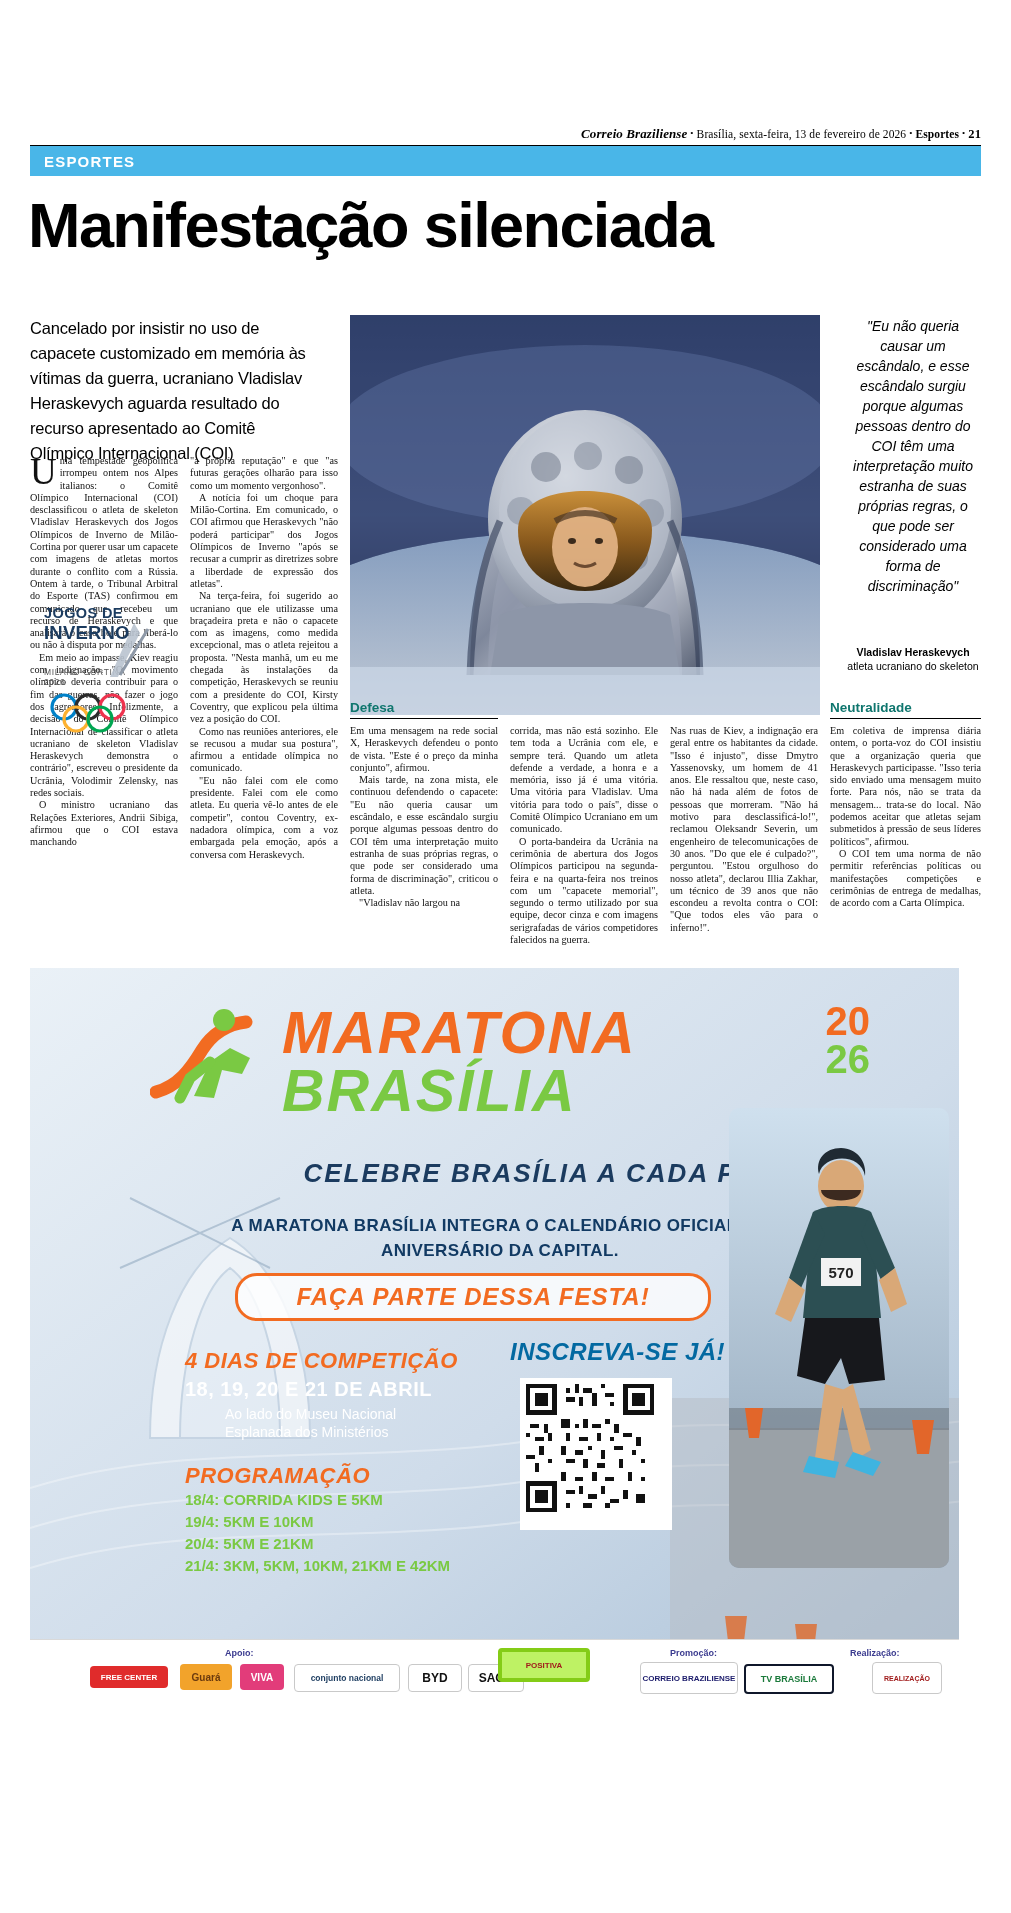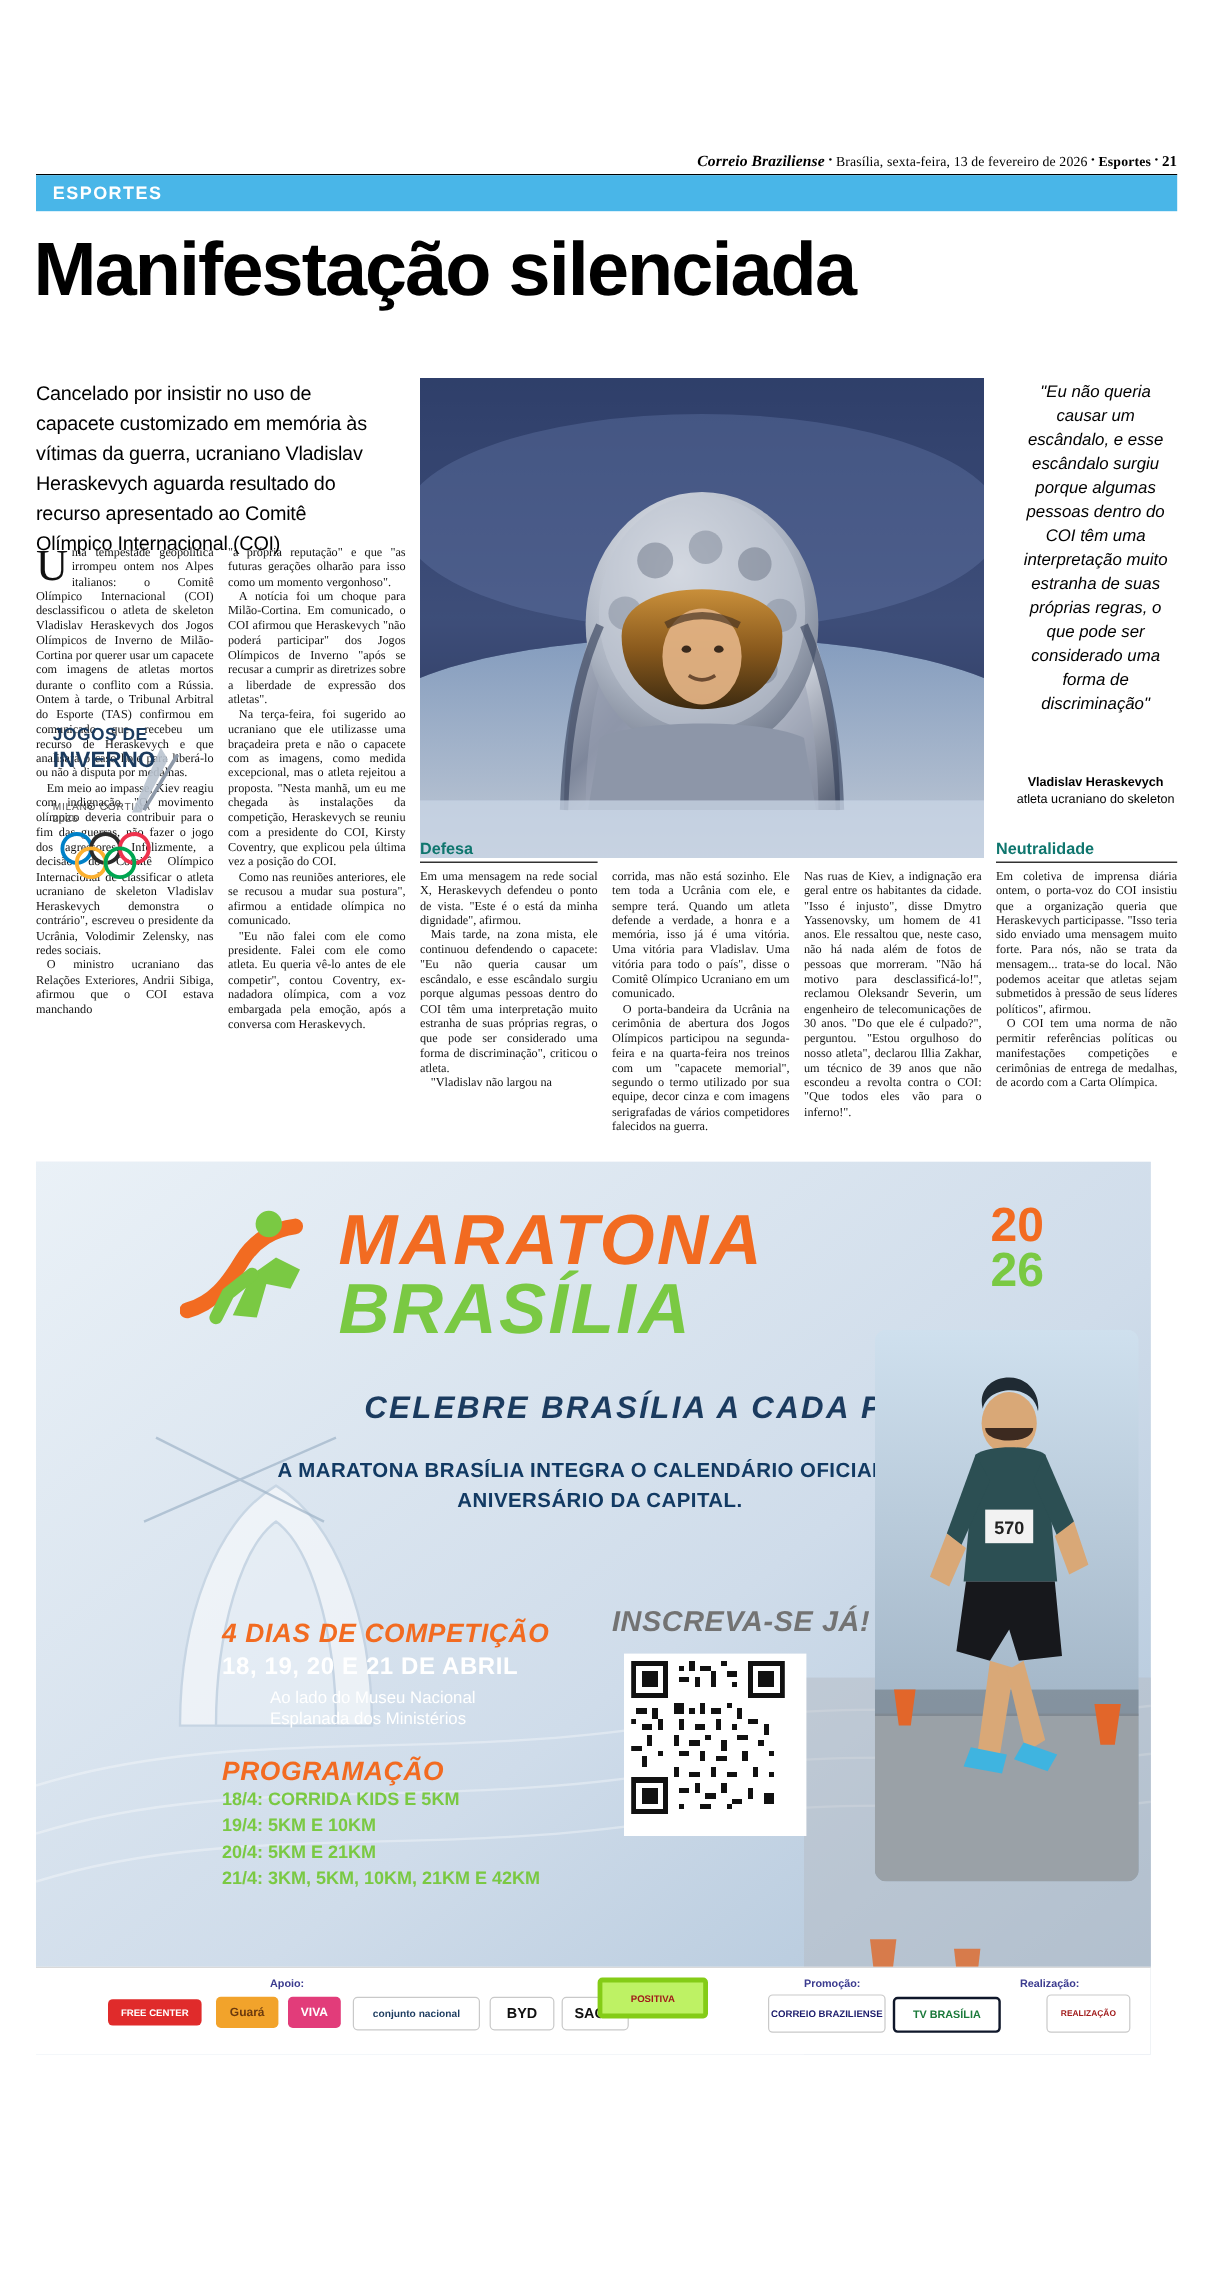--- a/index.html
+++ b/index.html
@@ -130,21 +130,21 @@
     display:flex;align-items:center;justify-content:center;
     font-family:"Liberation Sans",sans-serif;font-weight:bold;font-style:italic;
     font-size:24px;color:#f26b21;letter-spacing:1px;
   }
   .blk-title{font-family:"Liberation Sans",sans-serif;font-weight:bold;font-style:italic;font-size:22px;color:#f26b21;letter-spacing:.5px;}
   .blk-sub{font-family:"Liberation Sans",sans-serif;font-weight:bold;font-size:20px;color:#ffffff;letter-spacing:.5px;}
   .blk-txt{font-family:"Liberation Sans",sans-serif;font-size:14px;color:#ffffff;line-height:18px;margin-left:40px;}
   .prog-item{font-family:"Liberation Sans",sans-serif;font-weight:bold;font-size:15px;color:#7ac943;line-height:22px;}
   .inscreva{
     position:absolute;left:480px;top:370px;font-family:"Liberation Sans",sans-serif;
-    font-weight:bold;font-size:24px;color:#737373;font-style:italic;letter-spacing:.5px;
+    font-weight:bold;font-size:24px;color:#0369a1;font-style:italic;letter-spacing:.5px;
   }
   .qr{position:absolute;left:490px;top:410px;width:140px;height:140px;background:#fff;padding:6px;}
   .runner{position:absolute;right:10px;top:140px;width:220px;height:460px;border-radius:10px;overflow:hidden;}
 </style>
 </head>
 <body>
 
 <div class="page">
 
   <div class="masthead">
@@ -275,21 +275,21 @@
 
   <div class="bodycol c2">
     <p class="first">"a própria reputação" e que "as futuras gerações olharão para isso como um momento vergonhoso".</p>
     <p>A notícia foi um choque para Milão-Cortina. Em comunicado, o COI afirmou que Heraskevych "não poderá participar" dos Jogos Olímpicos de Inverno "após se recusar a cumprir as diretrizes sobre a liberdade de expressão dos atletas".</p>
     <p>Na terça-feira, foi sugerido ao ucraniano que ele utilizasse uma braçadeira preta e não o capacete com as imagens, como medida excepcional, mas o atleta rejeitou a proposta. "Nesta manhã, um eu me chegada às instalações da competição, Heraskevych se reuniu com a presidente do COI, Kirsty Coventry, que explicou pela última vez a posição do COI.</p>
     <p>Como nas reuniões anteriores, ele se recusou a mudar sua postura", afirmou a entidade olímpica no comunicado.</p>
     <p>"Eu não falei com ele como presidente. Falei com ele como atleta. Eu queria vê-lo antes de ele competir", contou Coventry, ex-nadadora olímpica, com a voz embargada pela emoção, após a conversa com Heraskevych.</p>
   </div>
 
   <div class="bodycol c3">
-    <p class="first">Em uma mensagem na rede social X, Heraskevych defendeu o ponto de vista. "Este é o está da minha dignidade", afirmou.</p>
+    <p class="first">Em uma mensagem na rede social X, Heraskevych defendeu o ponto de vista. "Este é o preço da minha conjunto", afirmou.</p>
     <p>Mais tarde, na zona mista, ele continuou defendendo o capacete: "Eu não queria causar um escândalo, e esse escândalo surgiu porque algumas pessoas dentro do COI têm uma interpretação muito estranha de suas próprias regras, o que pode ser considerado uma forma de discriminação", criticou o atleta.</p>
     <p>"Vladislav não largou na</p>
   </div>
 
   <div class="bodycol c4">
     <p class="first">corrida, mas não está sozinho. Ele tem toda a Ucrânia com ele, e sempre terá. Quando um atleta defende a verdade, a honra e a memória, isso já é uma vitória. Uma vitória para Vladislav. Uma vitória para todo o país", disse o Comitê Olímpico Ucraniano em um comunicado.</p>
     <p>O porta-bandeira da Ucrânia na cerimônia de abertura dos Jogos Olímpicos participou na segunda-feira e na quarta-feira nos treinos com um "capacete memorial", segundo o termo utilizado por sua equipe, decor cinza e com imagens serigrafadas de vários competidores falecidos na guerra.</p>
   </div>
 
   <div class="bodycol c5">
@@ -350,20 +350,21 @@
         <div class="brasilia">BRASÍLIA</div>
       </div>
       <div class="year">
         <span>20</span>
         <span class="b">26</span>
       </div>
     </div>
 
     <div class="celebre">CELEBRE BRASÍLIA A CADA PASSO</div>
     <div class="adline">A MARATONA BRASÍLIA INTEGRA O CALENDÁRIO OFICIAL DO ANIVERSÁRIO DA CAPITAL.</div>
+    <div class="faca">FAÇA PARTE DESSA FESTA!</div>
 
     <div style="position:absolute;left:155px;top:380px;width:300px">
       <div class="blk-title">4 DIAS DE COMPETIÇÃO</div>
       <div class="blk-sub" style="margin-top:4px">18, 19, 20 E 21 DE ABRIL</div>
       <div class="blk-txt" style="margin-top:4px">Ao lado do Museu  Nacional</div>
       <div class="blk-txt">Esplanada dos Ministérios</div>
       <div class="blk-title" style="margin-top:22px">PROGRAMAÇÃO</div>
       <div class="prog-item">18/4: CORRIDA KIDS E 5KM</div>
       <div class="prog-item">19/4: 5KM E 10KM</div>
       <div class="prog-item">20/4: 5KM E 21KM</div>

